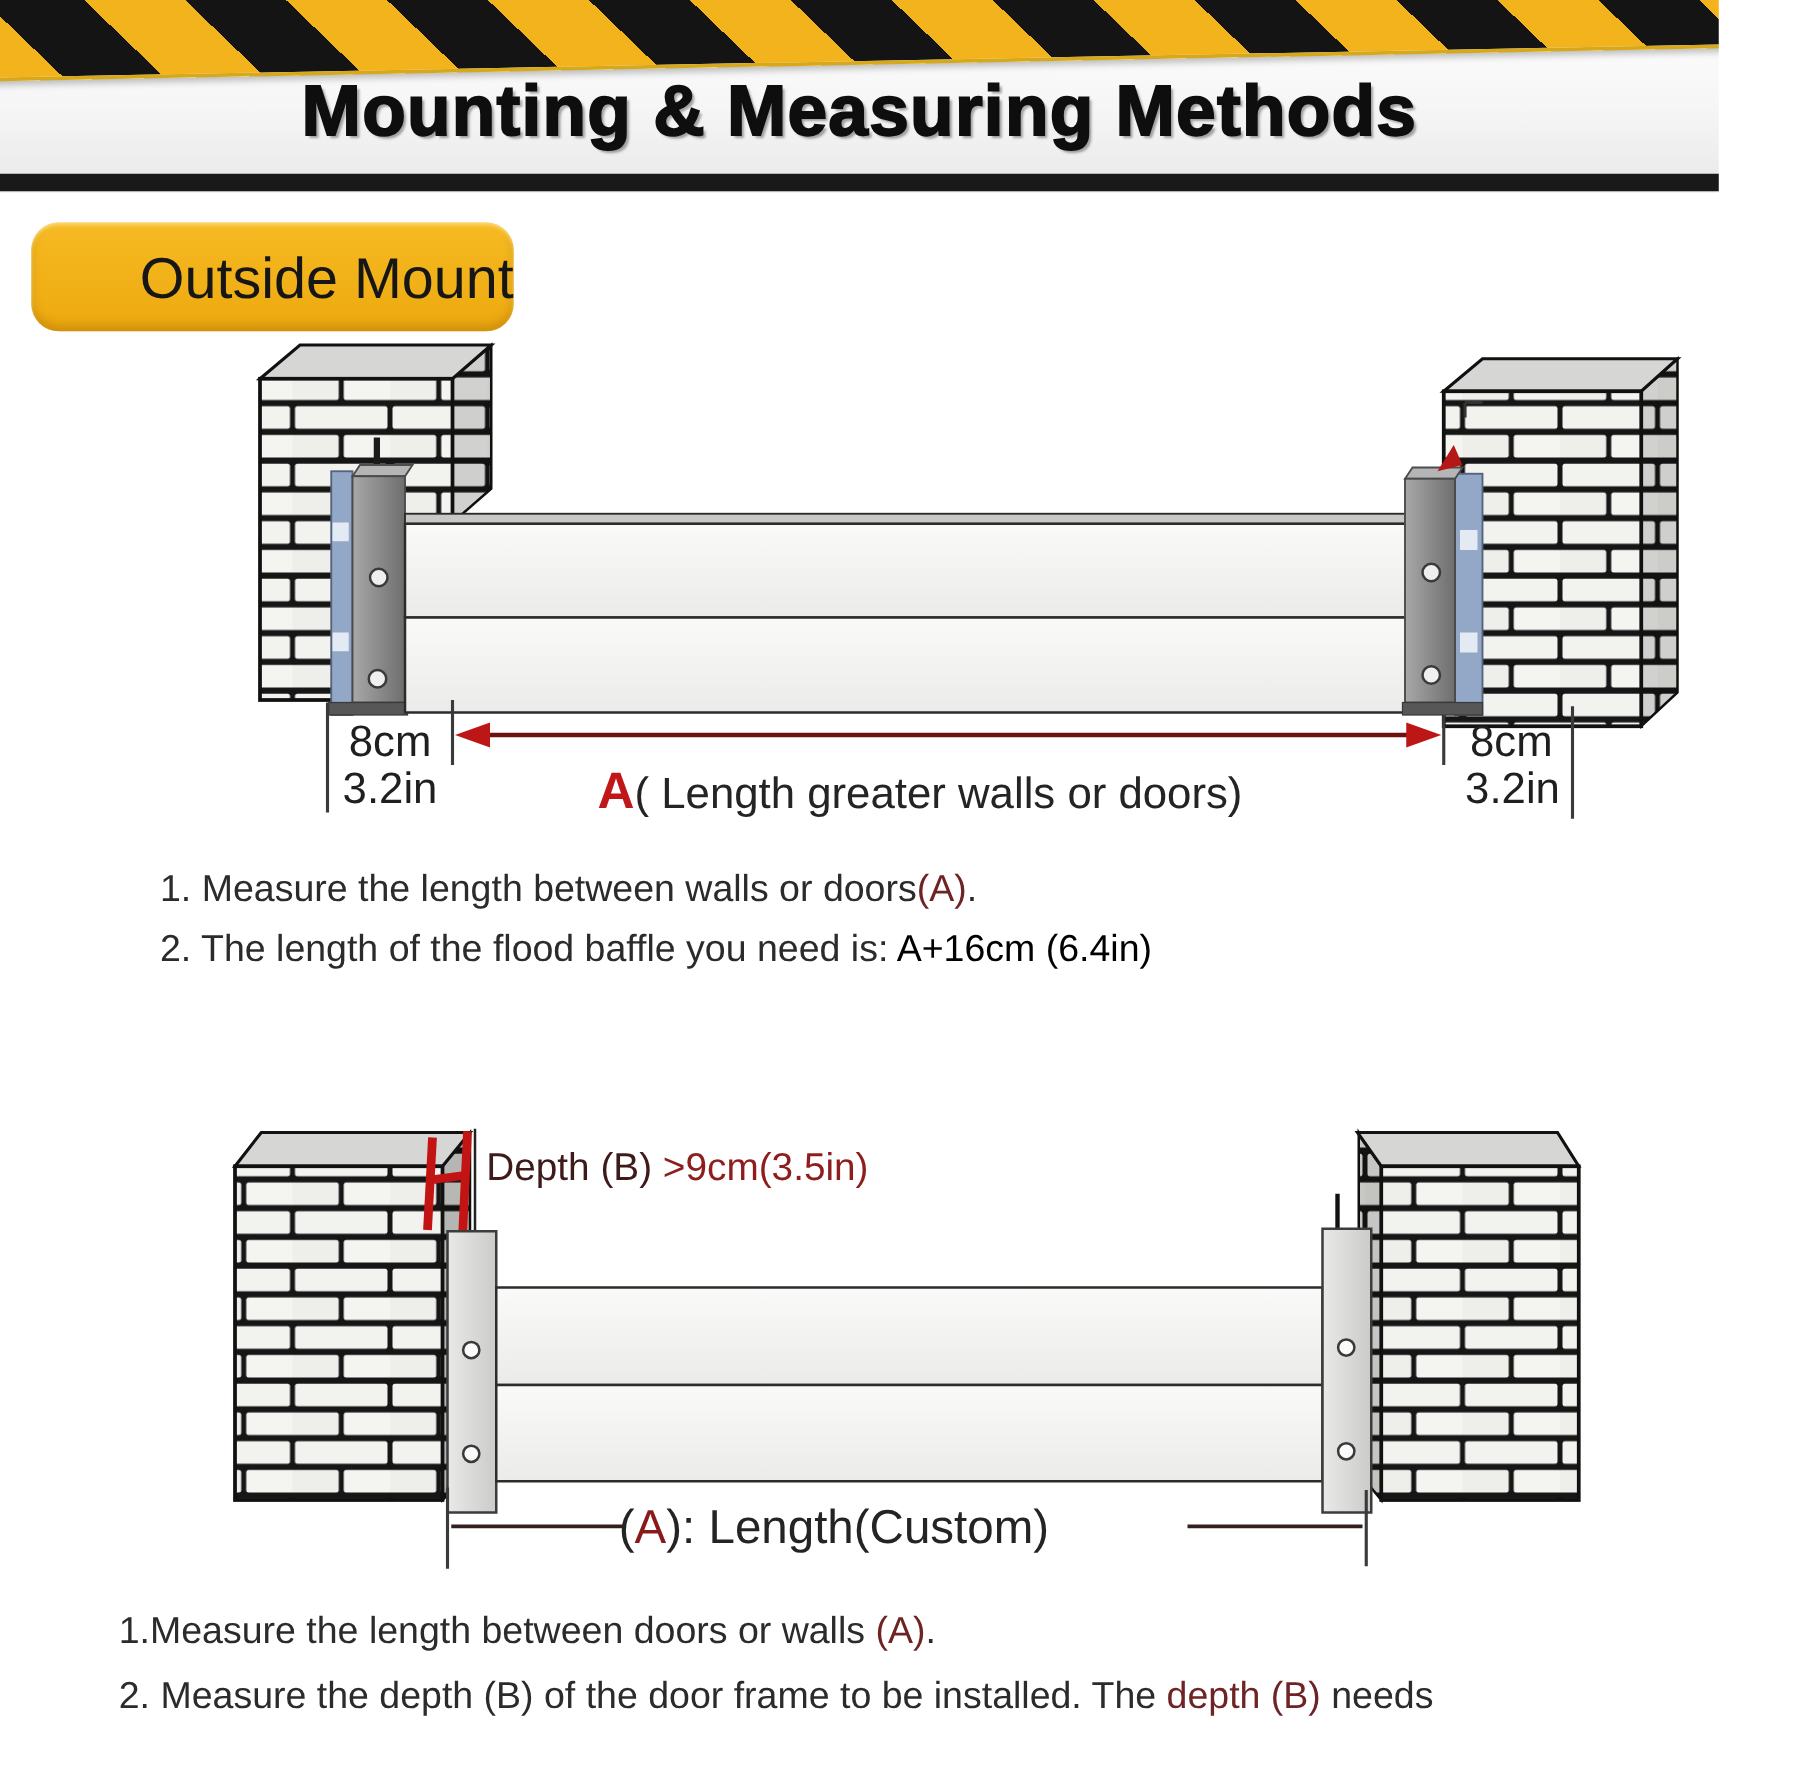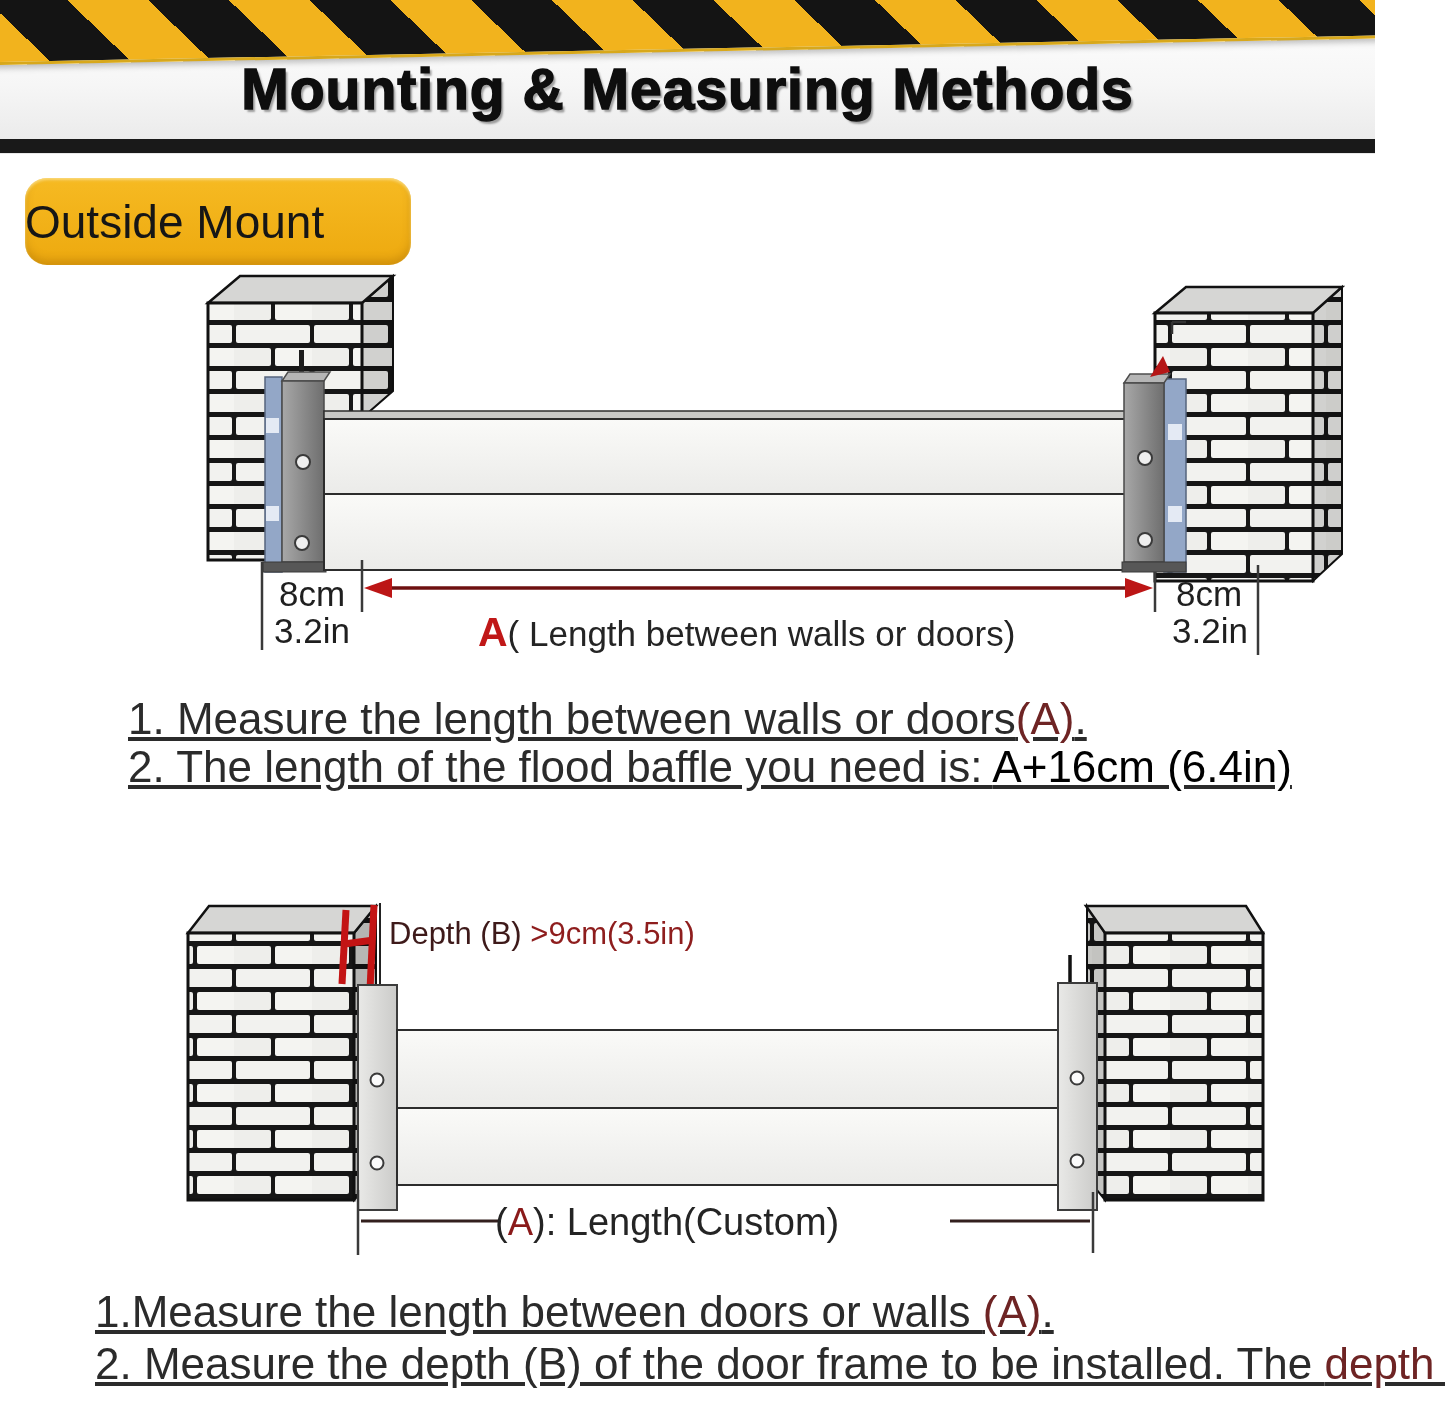--- a/index.html
+++ b/index.html
@@ -14,33 +14,33 @@
            transform:rotate(-1.1deg);border-bottom:3px solid #d8a81b;
            box-shadow:0 3px 6px rgba(0,0,0,.25);}
   .page-title{position:absolute;top:56px;left:0;width:100%;text-align:center;
               font-size:57px;font-weight:bold;letter-spacing:1px;color:#0e0e0e;
               -webkit-text-stroke:1.5px #0e0e0e;text-shadow:2.5px 2.5px 2px rgba(0,0,0,.35);
               white-space:nowrap;}
   .header-bar{position:absolute;top:139px;left:0;width:1402px;height:14px;background:#191919;
               border-radius:0 7px 7px 0;}
 
   
-  .badge{position:absolute;display:flex;align-items:center;justify-content:flex-start;
+  .badge{position:absolute;display:flex;align-items:center;justify-content:flex-end;
          background:linear-gradient(180deg,#f6ba22 0%,#eda90f 100%);
          border-radius:22px;font-size:46px;color:#161616;white-space:nowrap;
          box-shadow:inset 0 2px 3px rgba(255,236,170,.65), inset 0 -5px 8px rgba(140,85,0,.30);}
   #badge-outside{left:25px;top:178px;width:386px;height:87px;}
   #badge-inside{left:30px;top:813px;width:387px;height:87px;}
 
   
   .canvas{position:absolute;left:0;top:0;width:1445px;height:1421px;}
 
   
   .lbl{position:absolute;font-size:35px;color:#1f1f1f;line-height:1.05;white-space:nowrap;}
-  .instr{position:absolute;font-size:44px;color:#2b2b2b;line-height:1.1;white-space:nowrap;text-decoration:underline;}
+  .instr{position:absolute;font-size:30px;color:#2b2b2b;line-height:1.1;white-space:nowrap;}
   #om-8cm-l{left:273px;top:576px;width:78px;text-align:center;}
   #om-32in-l{left:266px;top:613px;width:92px;text-align:center;}
   #om-8cm-r{left:1168px;top:576px;width:82px;text-align:center;}
   #om-32in-r{left:1164px;top:613px;width:92px;text-align:center;}
   #om-span-label{left:478px;top:611px;font-size:35px;color:#242424;}
   #om-span-label .a-red{color:#c01818;font-weight:bold;font-size:41px;}
   #om-instr1{left:128px;top:695px;}
   #om-instr2{left:128px;top:743px;}
   .hl-a{color:#6e2424;}
   .hl-maroon{color:#000000;}
@@ -186,21 +186,21 @@
         <line x1="950" y1="1221" x2="1090" y2="1221" stroke="#33201e" stroke-width="3"></line>
       </g>
     </g>
   </svg>
 
   <div class="lbl" id="om-8cm-l">8cm</div>
   <div class="lbl" id="om-32in-l">3.2in</div>
   <div class="lbl" id="om-8cm-r">8cm</div>
   <div class="lbl" id="om-32in-r">3.2in</div>
   <div class="lbl" id="om-span-label">
-    <span class="a-red">A</span><span>( Length between walls or doors)</span>
+    <span class="a-red">A</span><span>( Length greater walls or doors)</span>
   </div>
   <div class="instr" id="om-instr1">
     <span>1. Measure the length between walls or doors</span><span class="hl-a">(A)</span><span>.</span>
   </div>
   <div class="instr" id="om-instr2">
     <span>2. The length of the flood baffle you need is: </span><span class="hl-maroon">A+16cm (6.4in)</span>
   </div>
 
   <div class="lbl" id="im-depth-label">
     <span class="d-dark">Depth (B) </span><span class="d-red">&gt;9cm(3.5in)</span>

